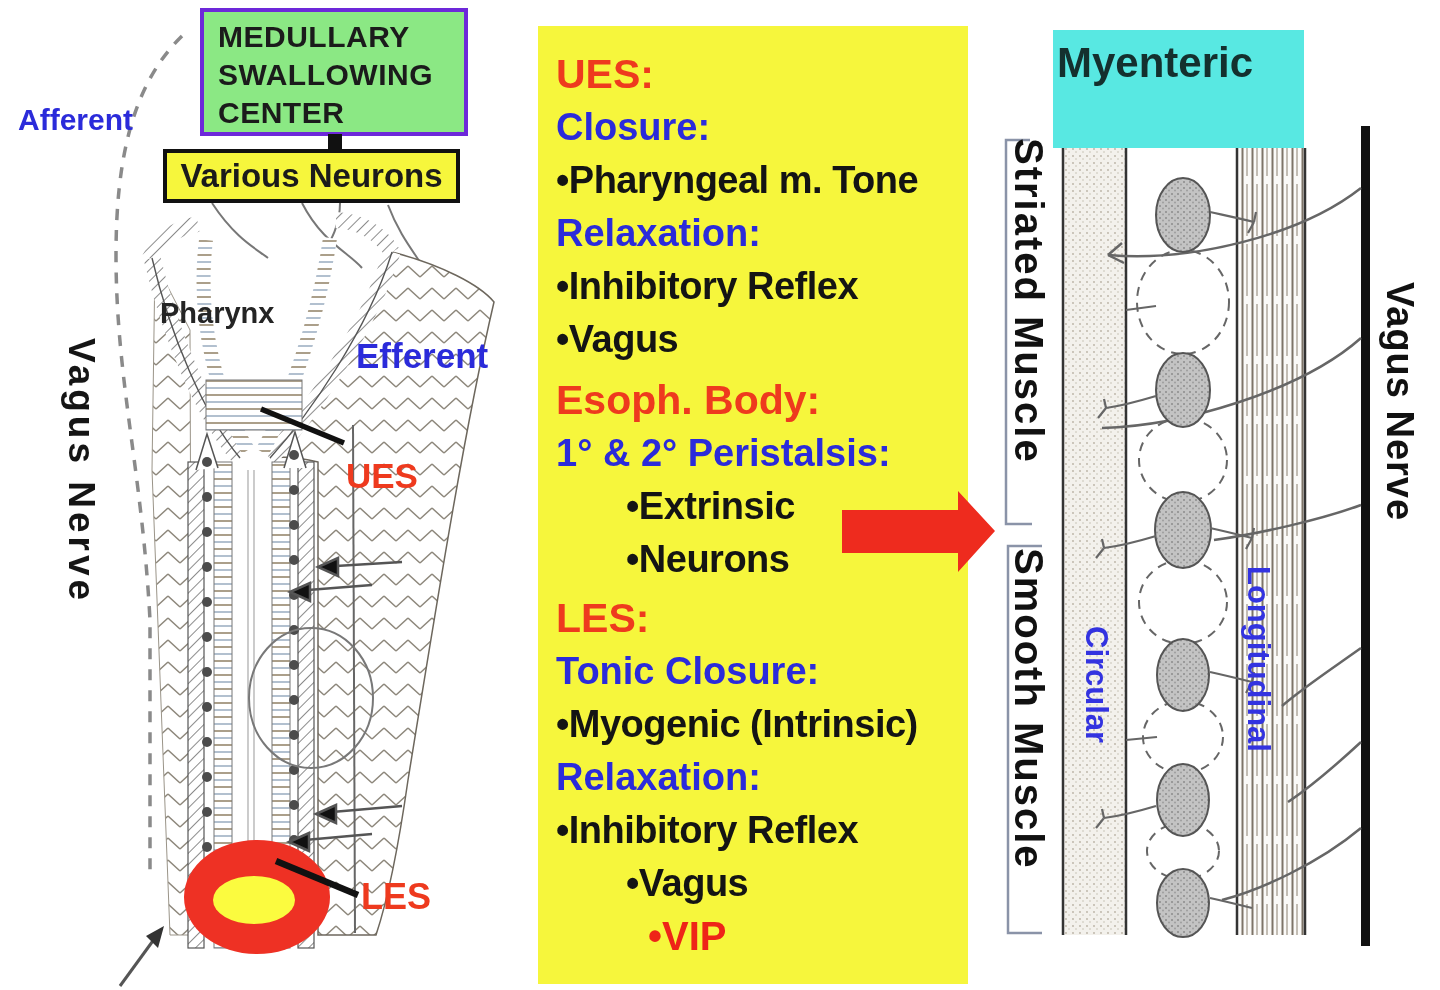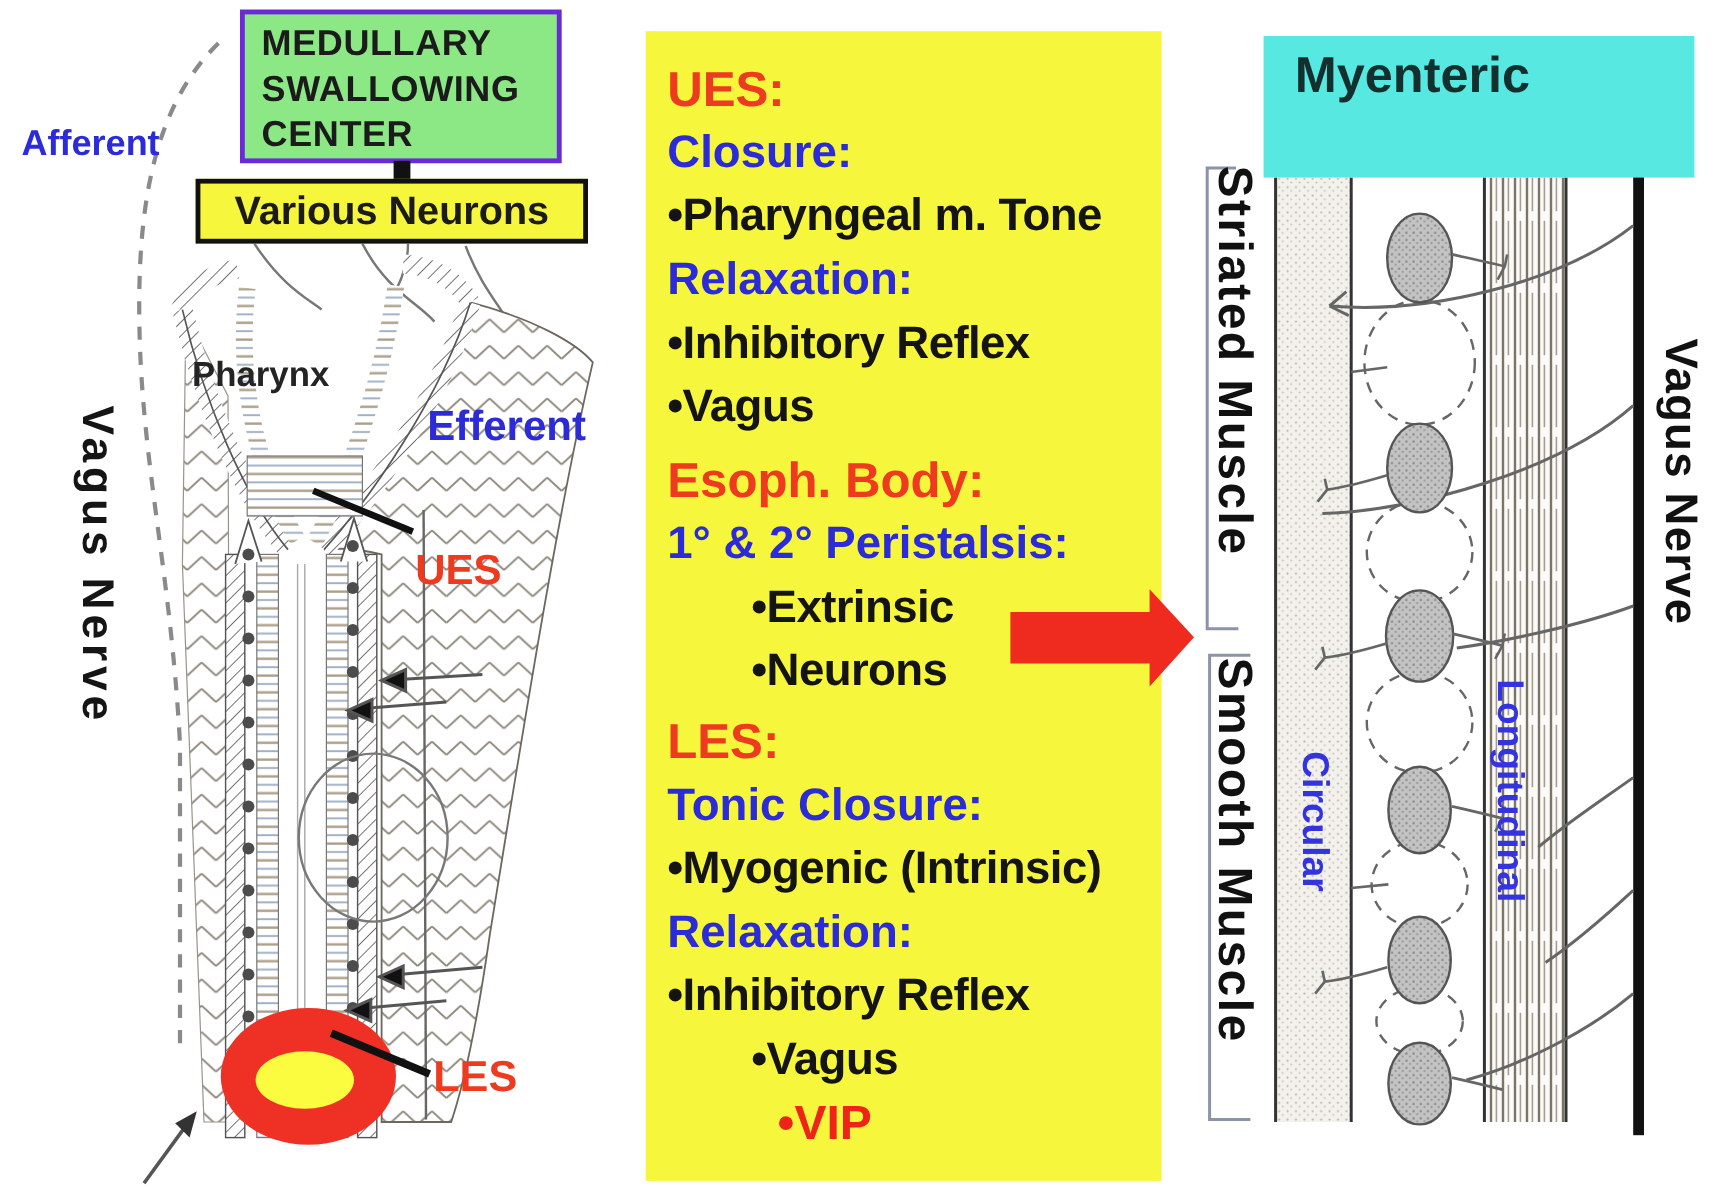--- a/index.html
+++ b/index.html
@@ -10,21 +10,21 @@
   html,body{width:1440px;height:990px;background:#ffffff;overflow:hidden;
     font-family:"Liberation Sans", sans-serif;}
   .abs{position:absolute;}
   #stage{position:relative;width:1440px;height:990px;background:#fff;}
 
   
   #medullary-box{left:200px;top:8px;width:268px;height:128px;background:var(--green);
     border:4px solid #6d28d9;z-index:3;padding:6px 0 0 14px;}
   #medullary-box .bigline{font-size:30px;font-weight:700;color:#1b1b1b;line-height:38px;letter-spacing:.5px;}
   #box-connector{left:328px;top:134px;width:14px;height:17px;background:#111;z-index:3;}
-  #various-box{left:163px;top:149px;width:327px;height:54px;background:var(--yellow);
+  #various-box{left:163px;top:149px;width:297px;height:54px;background:var(--yellow);
     border:4px solid #111;z-index:3;text-align:center;font-size:33px;font-weight:700;color:#1b1b1b;line-height:46px;}
 
   
   .lbl{z-index:4;white-space:nowrap;}
   #afferent-label{left:18px;top:103px;font-size:30px;font-weight:700;color:var(--blue);}
   #efferent-label{left:356px;top:336px;font-size:35px;font-weight:700;color:var(--blue);}
   #pharynx-label{left:160px;top:297px;font-size:29px;font-weight:600;color:#242424;}
   #ues-label{left:346px;top:424px;font-size:35px;font-weight:700;color:var(--red-text);margin-top:32px;}
   #les-label{left:361px;top:876px;font-size:36px;font-weight:700;color:var(--red-text);}
   .vtext{writing-mode:vertical-rl;z-index:4;white-space:nowrap;}
@@ -37,22 +37,22 @@
   .pl.hdr{font-size:41px;font-weight:700;color:var(--red-text);}
   .pl.blu{font-size:38px;font-weight:700;color:var(--blue);}
   .pl.blk{font-size:38px;font-weight:600;color:#141414;letter-spacing:-0.5px;}
   .pl.vip{font-size:40px;font-weight:700;color:#EE2418;}
   .pl.mt{margin-top:8px;}
   .pl.mt2{margin-top:6px;}
   .pl.ind{padding-left:70px;}
   .pl.ind2{padding-left:92px;}
 
   
-  #myenteric-box{left:1053px;top:30px;width:359px;height:118px;background:var(--cyan);
-    z-index:3;padding:8px 0 0 26px;}
+  #myenteric-box{left:1053px;top:30px;width:251px;height:118px;background:var(--cyan);
+    z-index:3;padding:8px 0 0 4px;}
   #myenteric-box .bigline{font-size:42px;font-weight:700;color:#14302e;line-height:50px;}
   #striated-label{left:1006px;top:138px;height:420px;font-size:40px;font-weight:600;color:#111;letter-spacing:2px;}
   #smooth-label{left:1006px;top:548px;height:395px;font-size:40px;font-weight:600;color:#111;letter-spacing:2px;}
   #circular-label{left:1078px;top:626px;height:160px;font-size:31px;font-weight:700;color:#3333E0;}
   #longitudinal-label{left:1240px;top:566px;height:235px;font-size:31px;font-weight:700;color:#3333E0;}
   #vagus-right-label{left:1378px;top:282px;height:270px;font-size:38px;font-weight:600;color:#111;letter-spacing:1px;}
 
   #artwork{left:0;top:0;z-index:2;}
 </style>
 </head>

